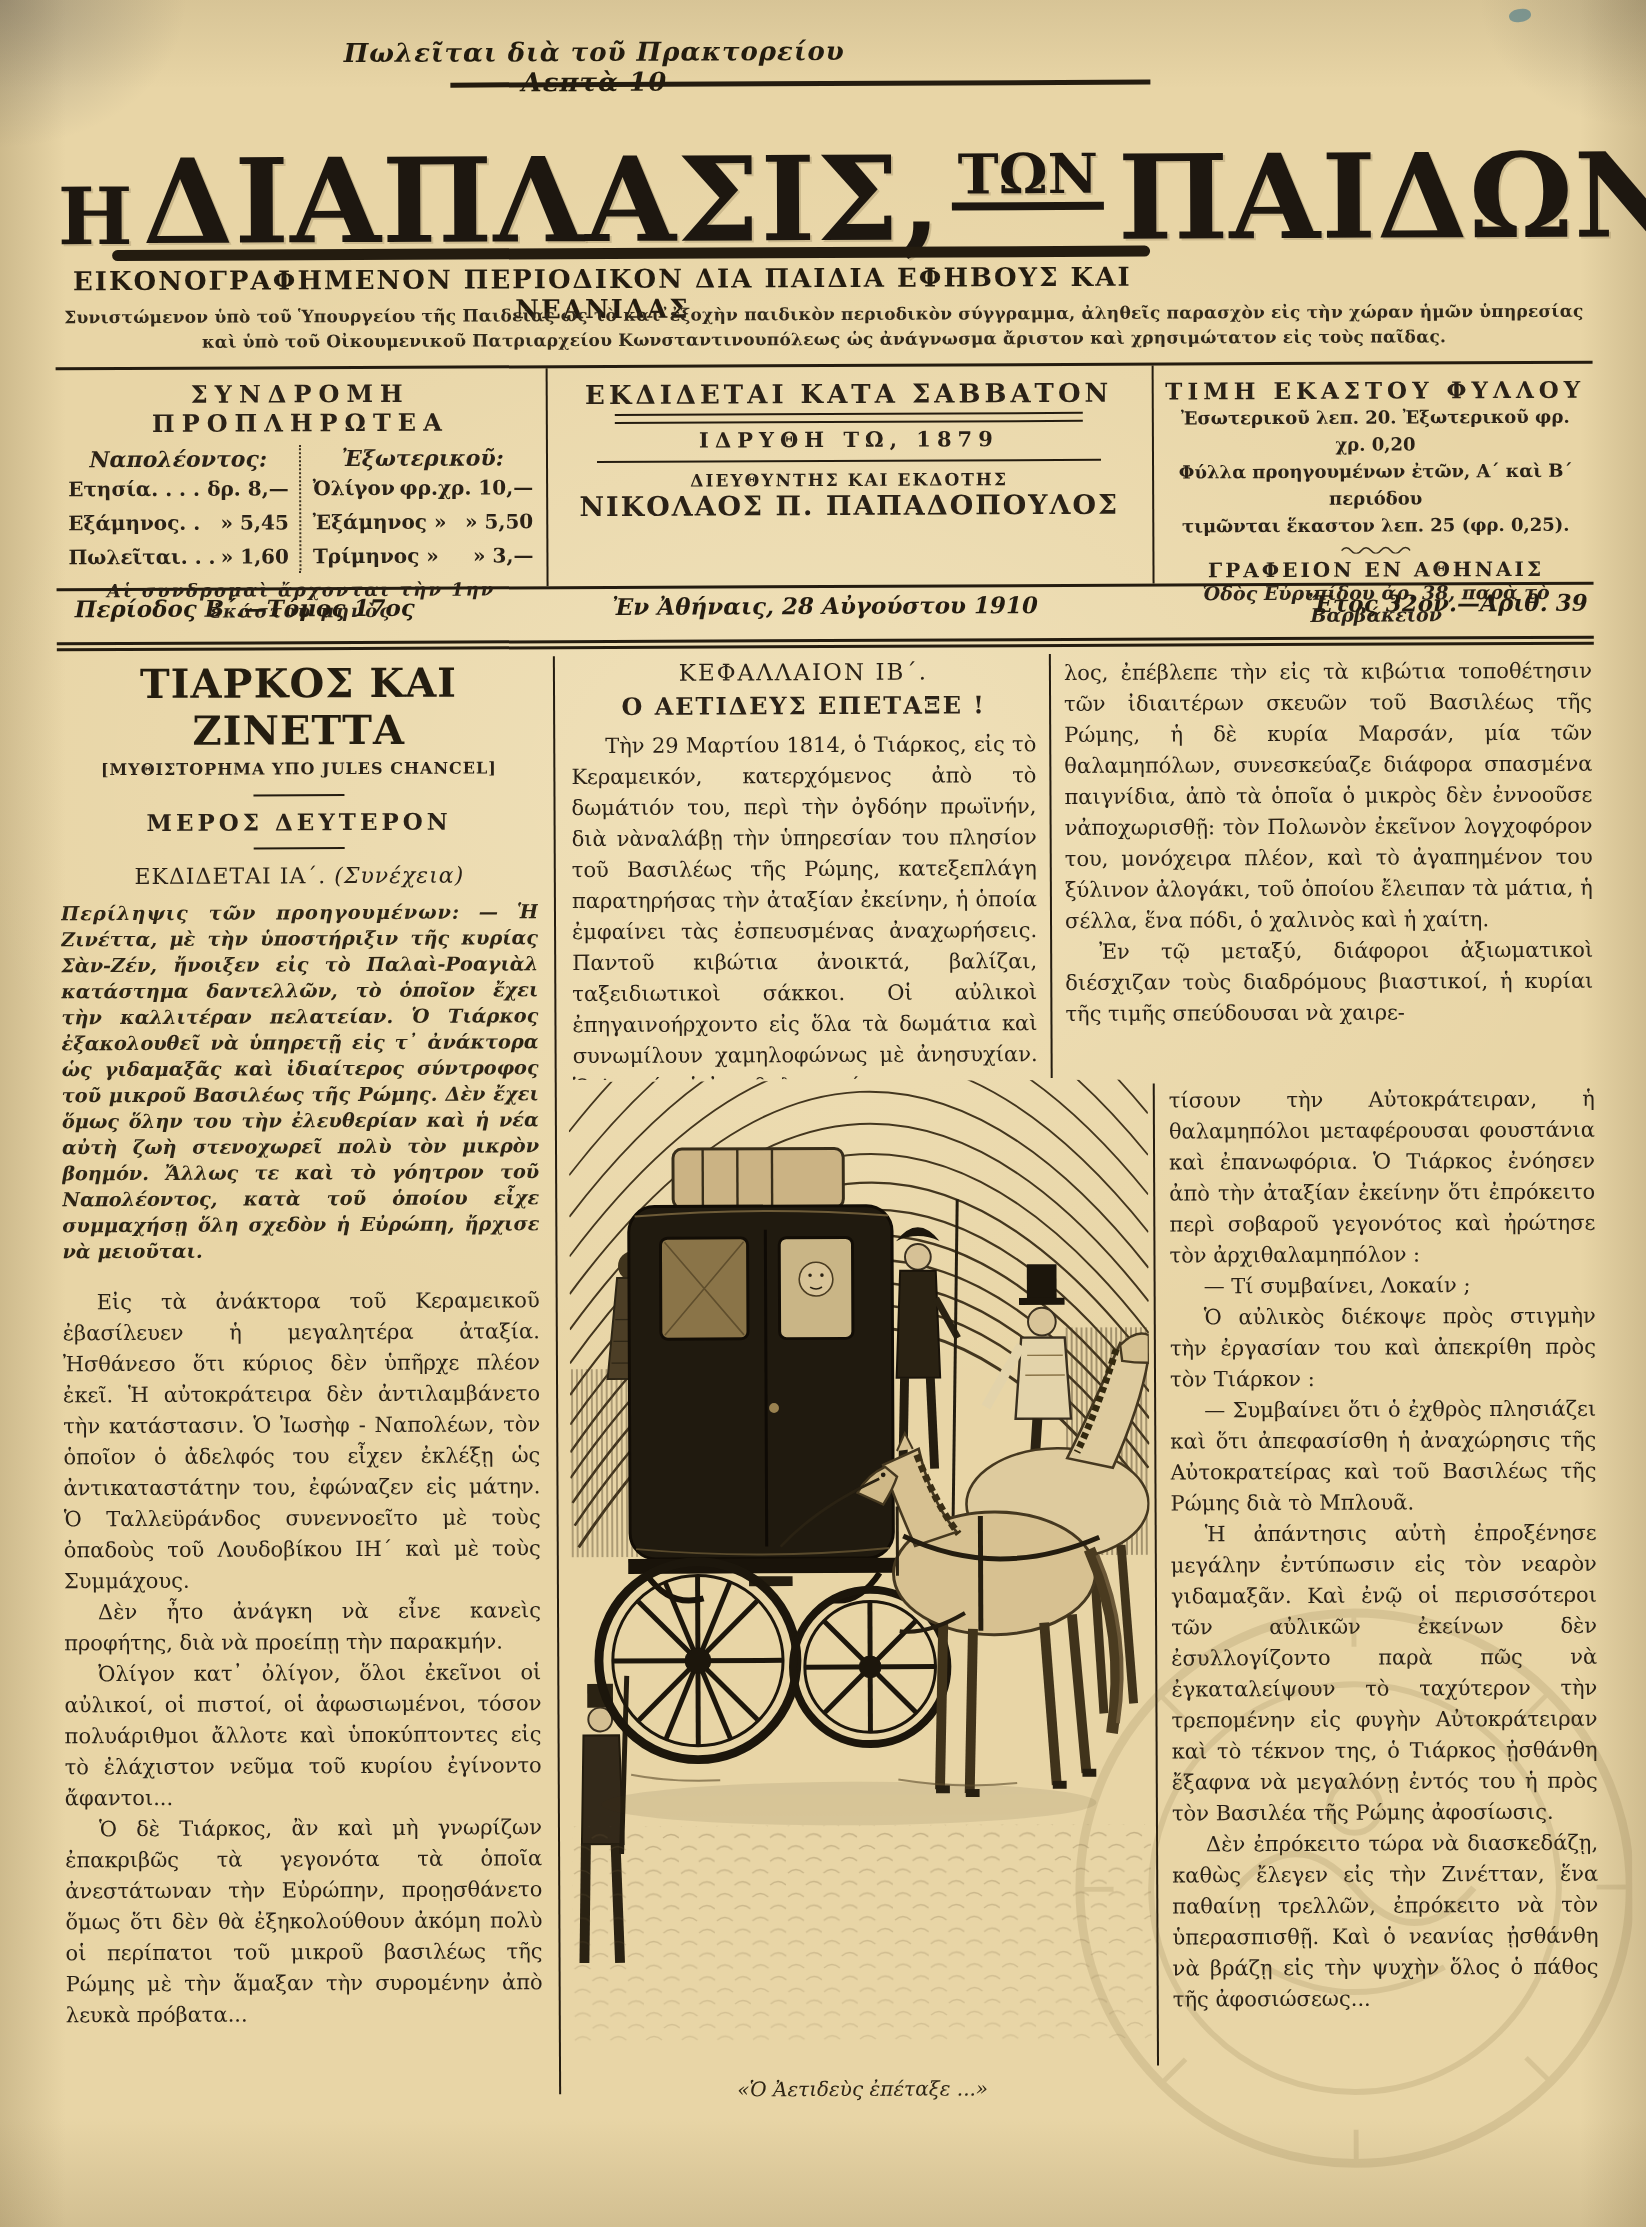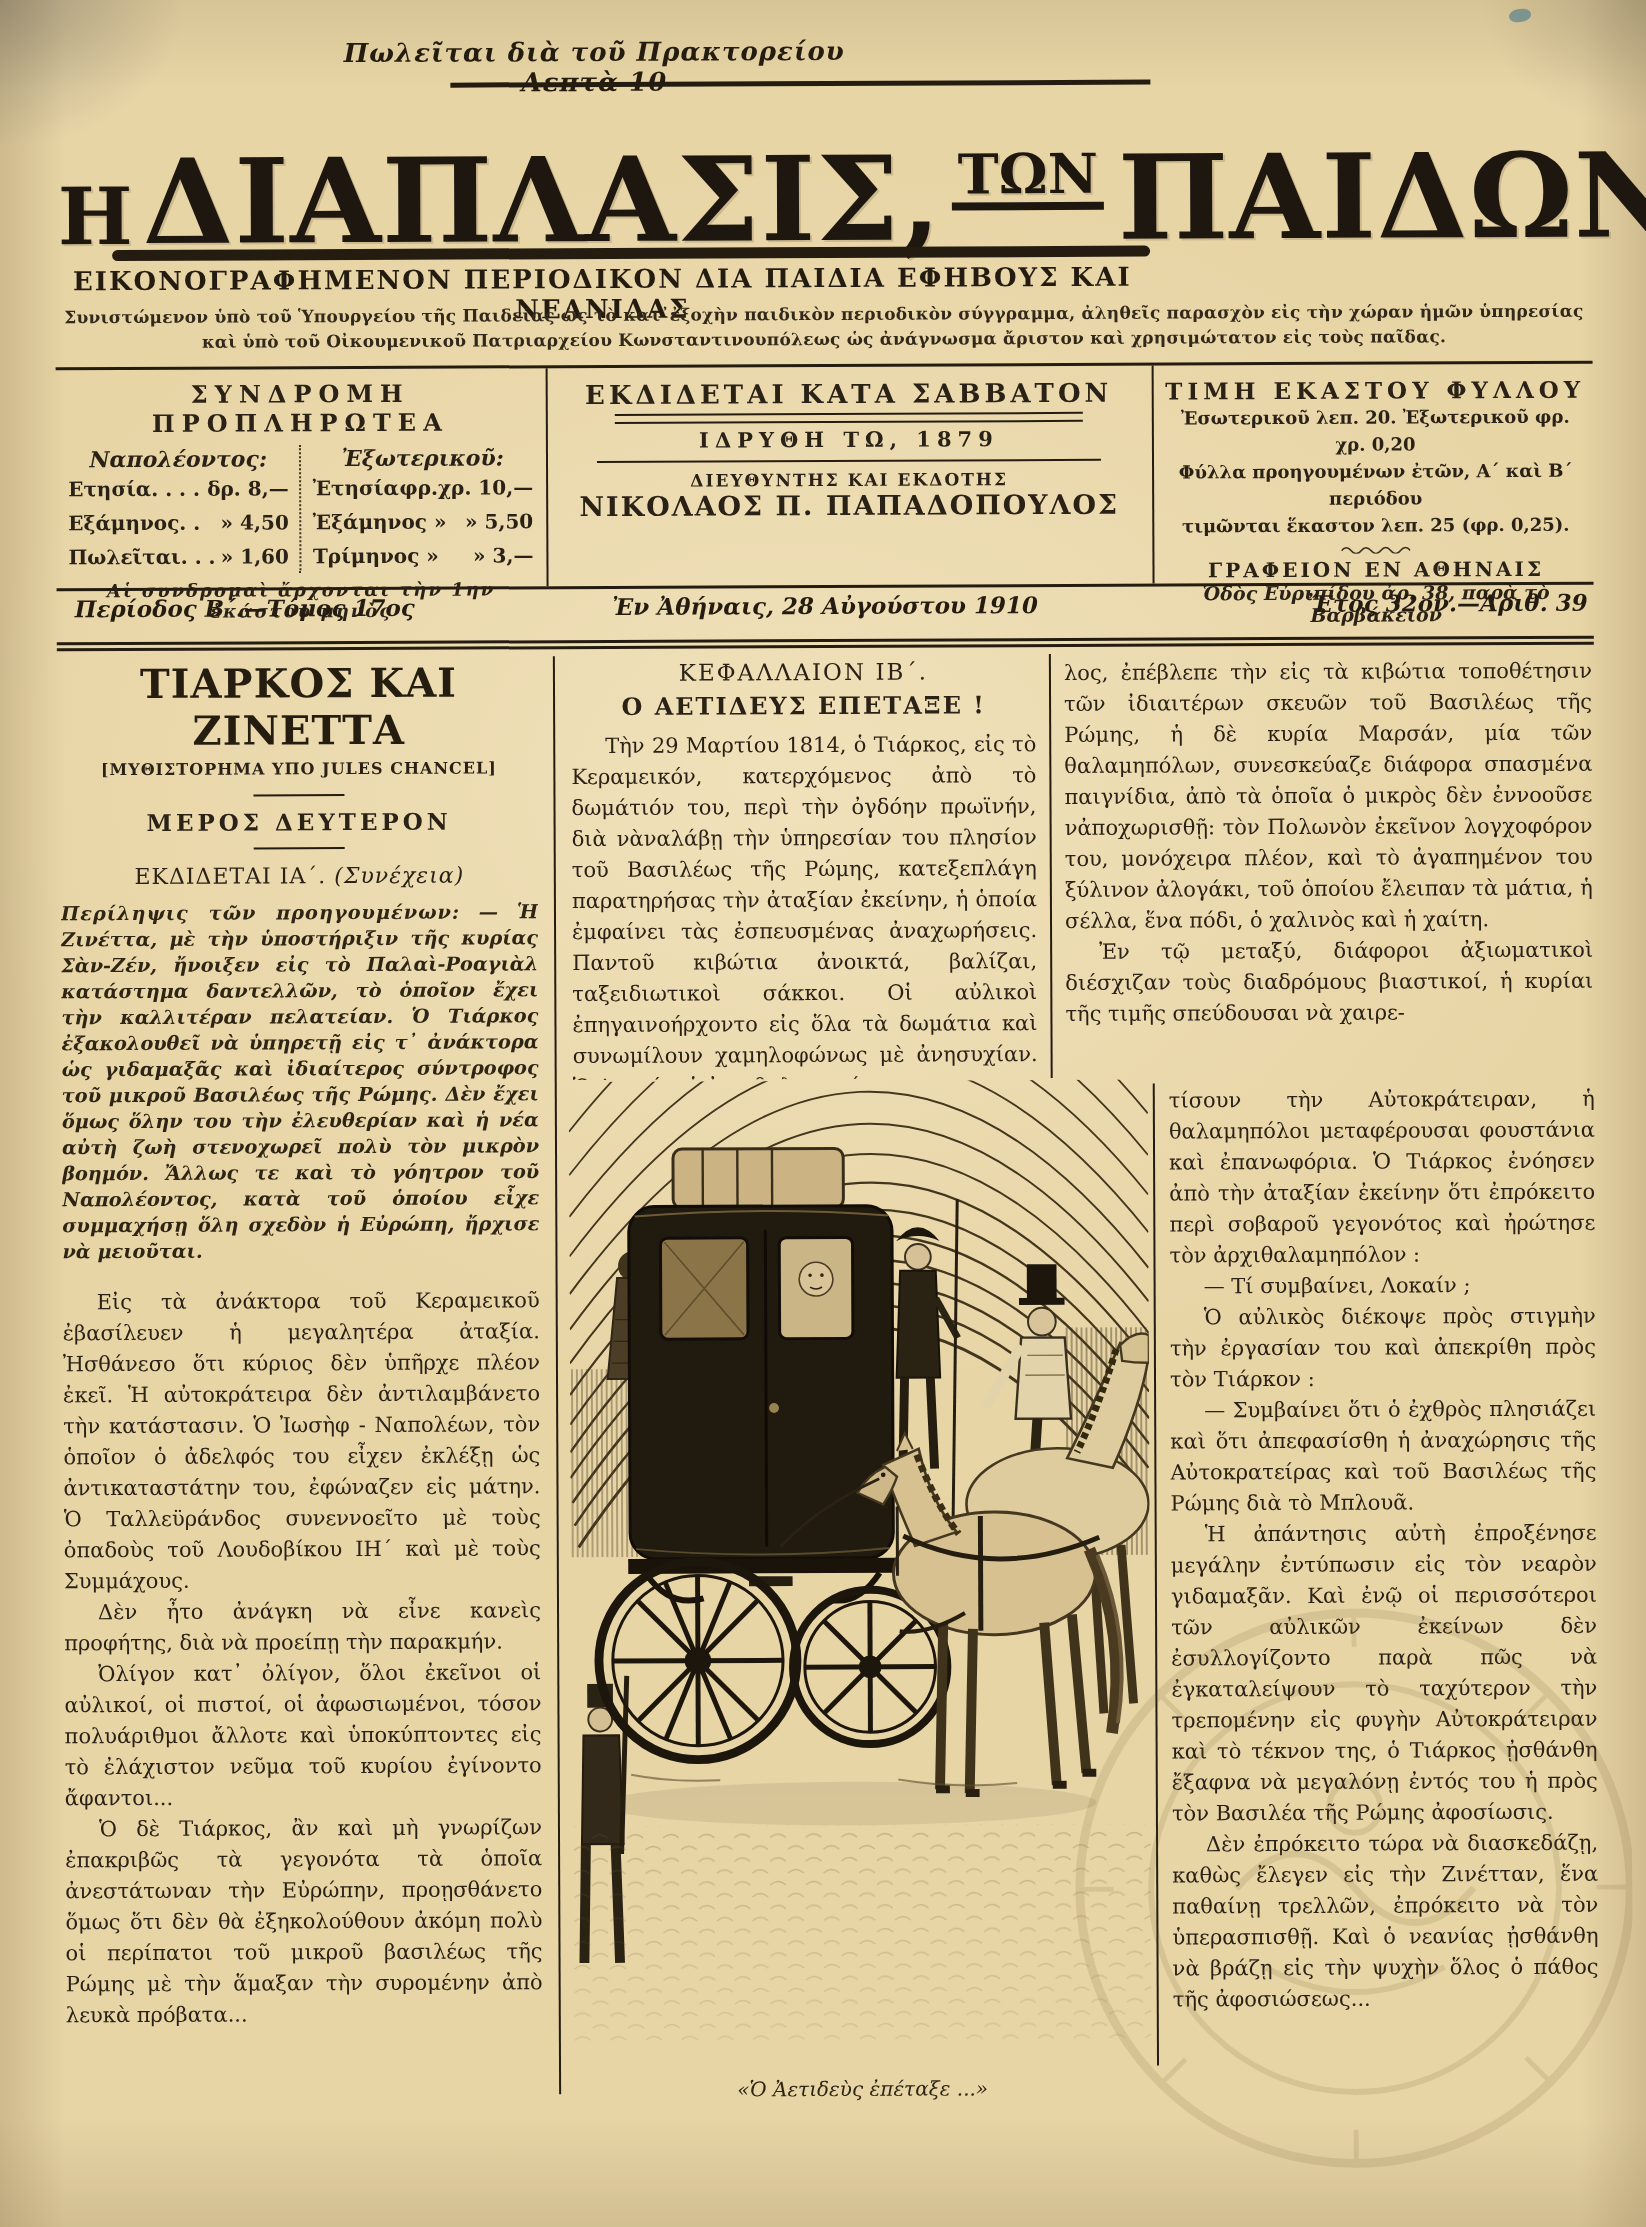--- a/index.html
+++ b/index.html
@@ -107,31 +107,31 @@
         <div class="sub-title center">ΣΥΝΔΡΟΜΗ ΠΡΟΠΛΗΡΩΤΕΑ</div>
         <div style="display:flex;margin-top:8px;">
           <div style="width:50%;padding-right:10px;">
             <div class="sub-head center">Ναπολέοντος:</div>
             <div class="sub-row">
                 <span>Ετησία. . . .</span>
                 <span>δρ. 8,—</span>
               </div>
             <div class="sub-row">
                 <span>Εξάμηνος. .</span>
-                <span>» 4,50</span>
+                <span>» 5,45</span>
               </div>
             <div class="sub-row">
                 <span>Πωλεῖται. . .</span>
                 <span>» 1,60</span>
               </div>
           </div>
           <div style="width:50%;padding-left:12px;border-left:2px dotted #3a3020;">
             <div class="sub-head center">Ἐξωτερικοῦ:</div>
             <div class="sub-row">
-                <span>Ἐτησία</span>
+                <span>Ὀλίγον</span>
                 <span>φρ.χρ. 10,—</span>
               </div>
             <div class="sub-row">
                 <span>Ἐξάμηνος »</span>
                 <span>» 5,50</span>
               </div>
             <div class="sub-row">
                 <span>Τρίμηνος »</span>
                 <span>» 3,—</span>
               </div>

